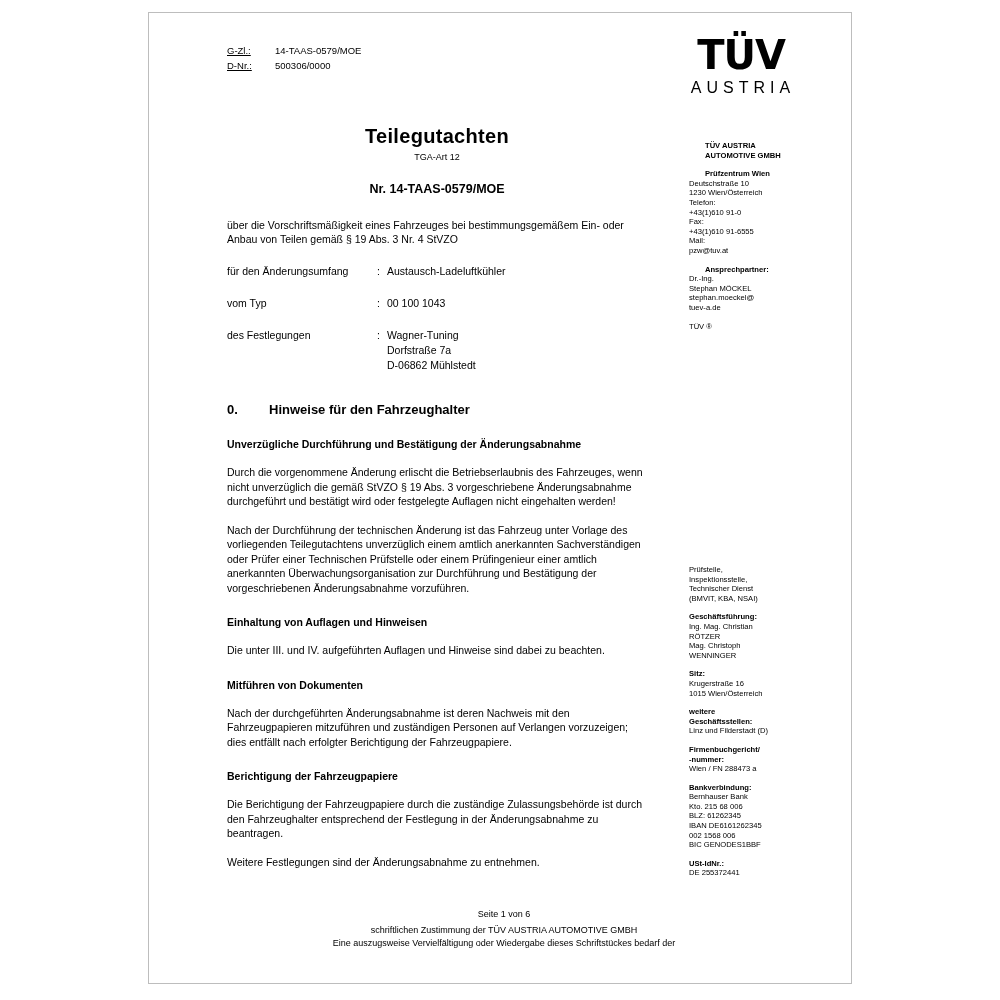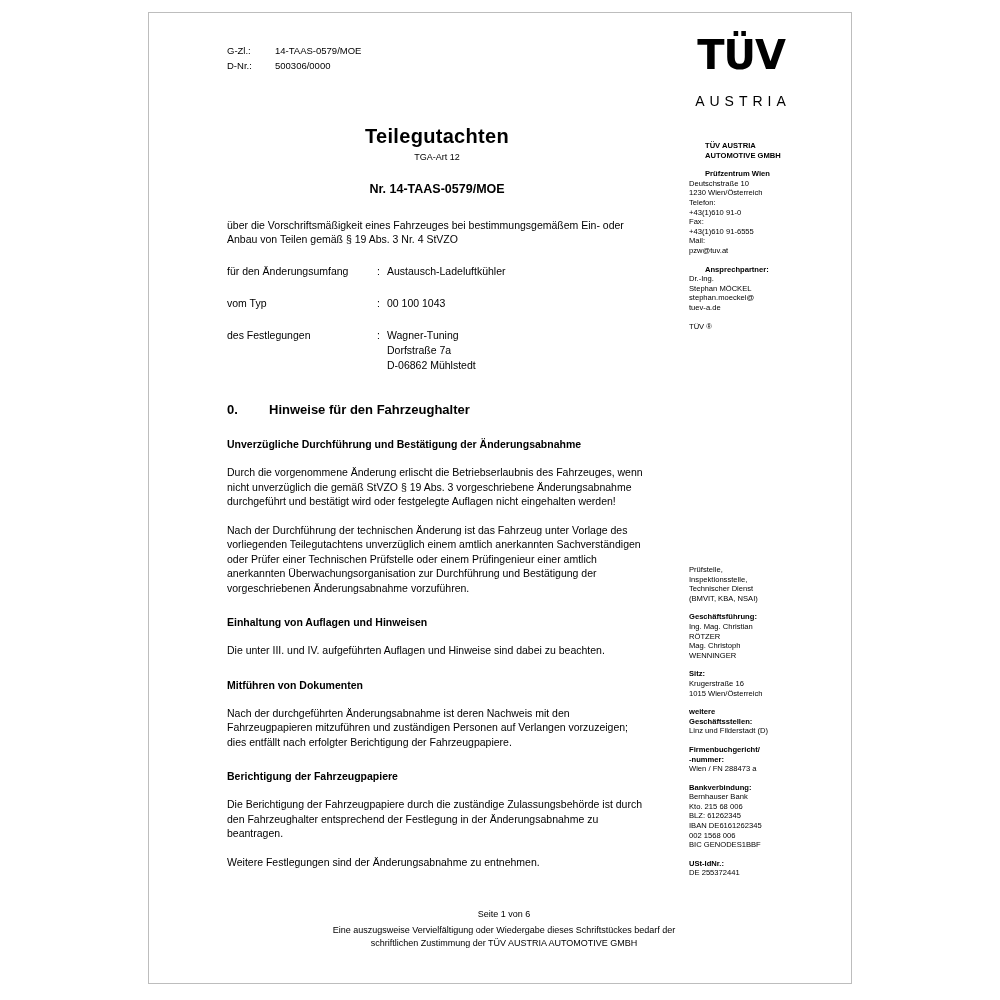--- a/index.html
+++ b/index.html
@@ -34,42 +34,42 @@
   .hdr-ids {
     position: absolute;
     left: 78px;
     top: 30px;
     font-size: 9.5px;
     line-height: 15px;
   }
   .hdr-ids .row {
     display: flex;
   }
-  .hdr-ids .lbl { width: 48px; }
+  .hdr-ids .lbl { width: 48px; text-decoration: underline; }
   .hdr-ids .val { }
 
   
   .logo {
     position: absolute;
     right: 45px;
     top: 22px;
     width: 130px;
     text-align: center;
   }
   .logo .tuv {
     font-family: "DejaVu Sans", sans-serif;
     font-weight: bold;
     font-size: 40px;
     letter-spacing: -1px;
     line-height: 40px;
   }
   .logo .austria {
-    font-size: 14px;
+    font-size: 16px;
     letter-spacing: 5px;
-    margin-top: 18px;
+    margin-top: 4px;
     margin-left: 4px;
   }
 
   
   .main {
     position: absolute;
     left: 78px;
     top: 112px;
     width: 420px;
   }
@@ -301,18 +301,18 @@
         <span>BIC GENODES1BBF</span>
       </div>
       <div class="blk">
         <b>USt-IdNr.:</b><br>
         <span>DE 255372441</span>
       </div>
     </div>
 
     <div class="footer">
       <div class="pg">Seite 1 von 6</div>
+      <div>schriftlichen Zustimmung der TÜV AUSTRIA AUTOMOTIVE GMBH</div>
       <div>Eine auszugsweise Vervielfältigung oder Wiedergabe dieses Schriftstückes bedarf der</div>
-      <div>schriftlichen Zustimmung der TÜV AUSTRIA AUTOMOTIVE GMBH</div>
     </div>
 
   </div>
 </div>
 
 </body></html>

